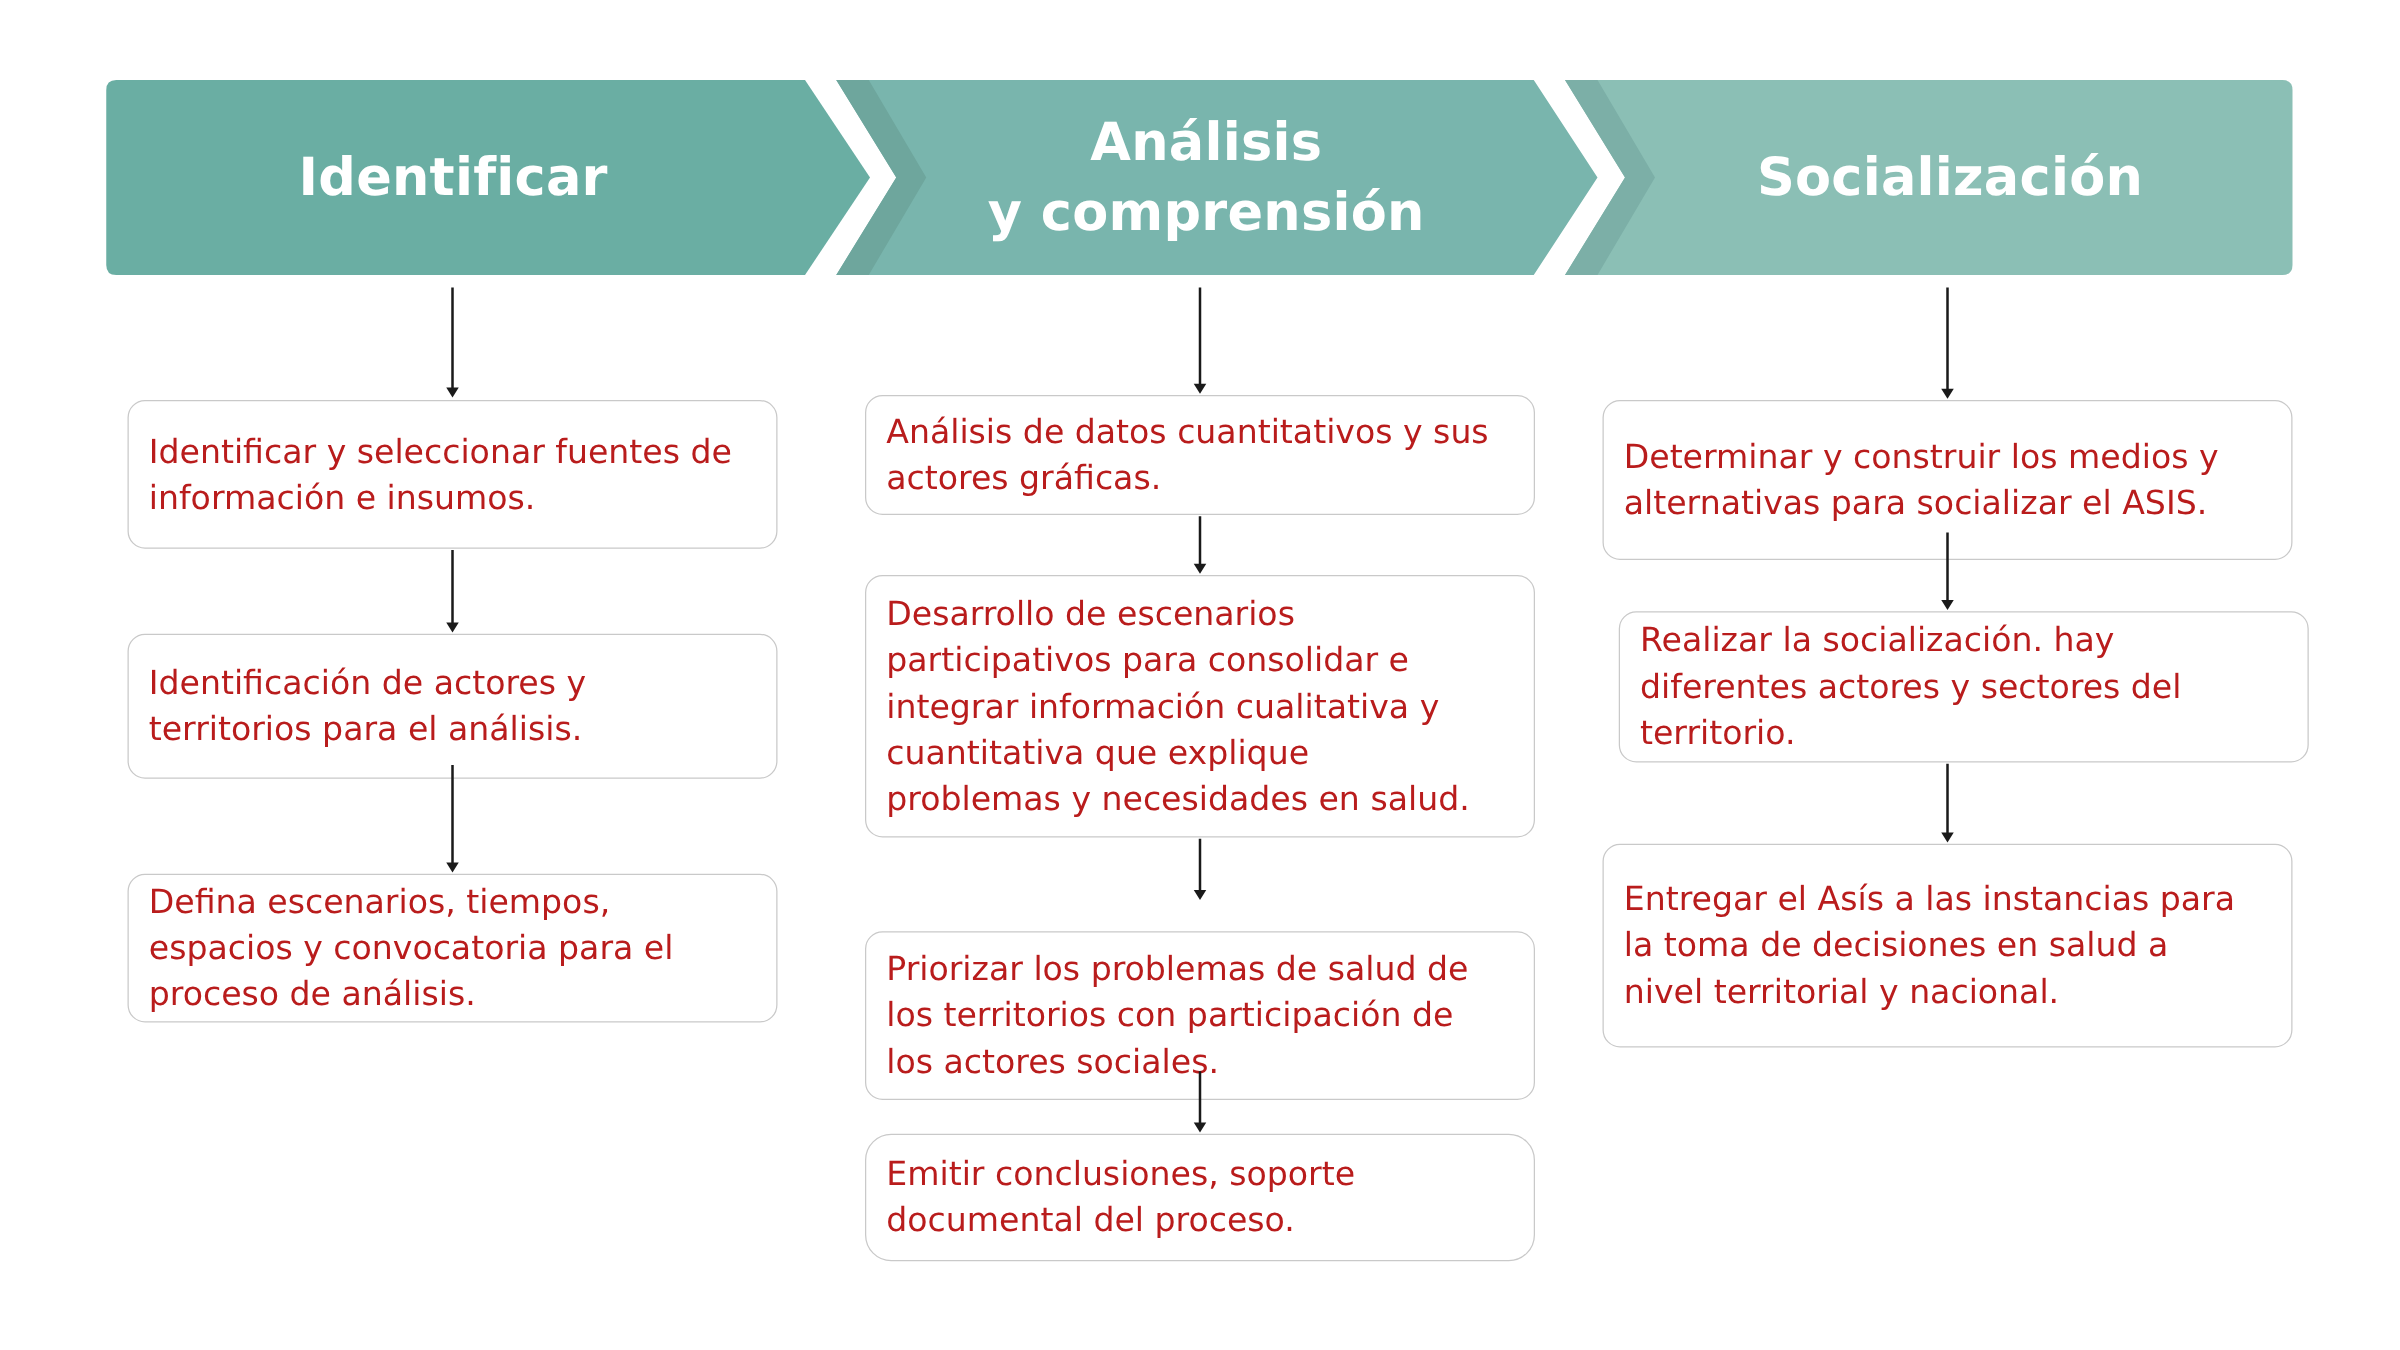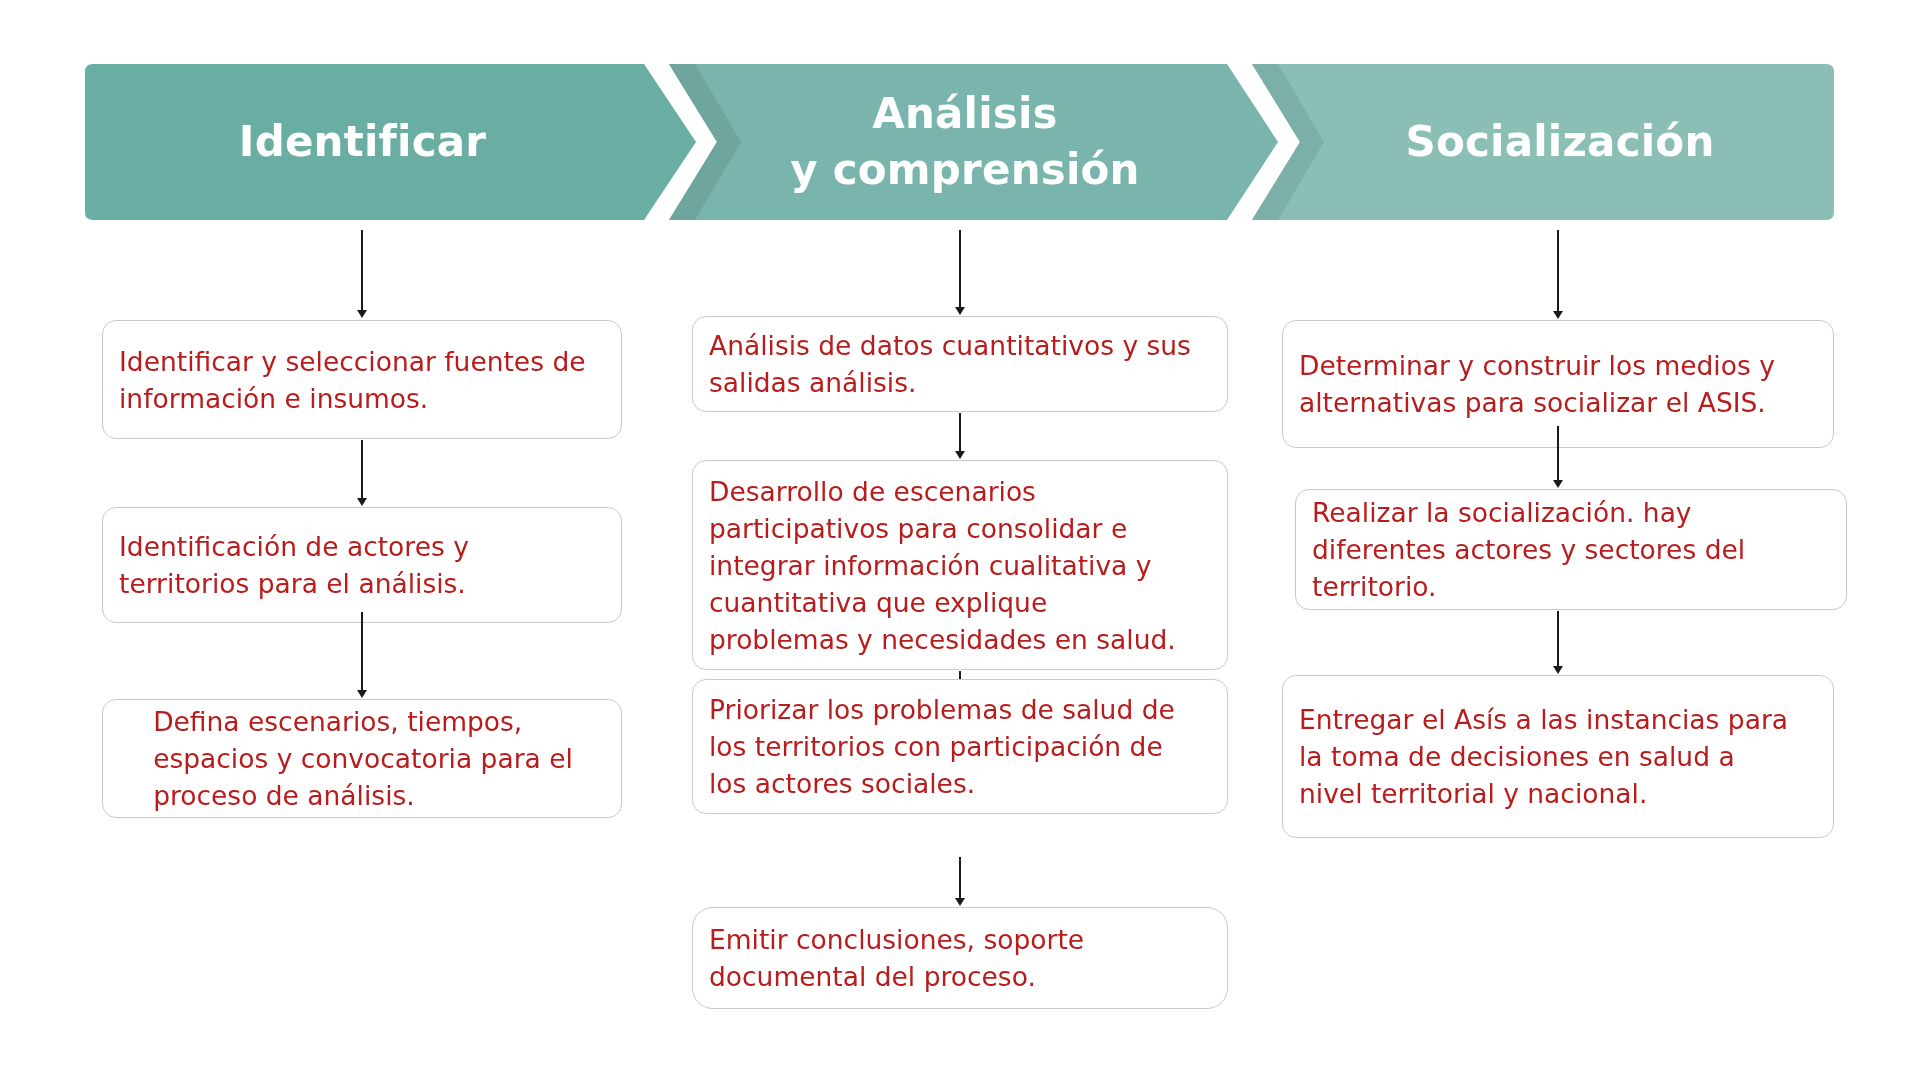--- a/index.html
+++ b/index.html
@@ -59,50 +59,50 @@
     <div class="head"></div>
   </div>
 <div class="box" style="left:102px; top:507px; width:520px; height:116px;">
   <span>Identificación de actores y
 territorios para el análisis.</span>
 </div>
 <div class="arrow" style="left:356px; top:612px; height:86px;">
     <div class="shaft"></div>
     <div class="head"></div>
   </div>
-<div class="box" style="left:102px; top:699px; width:520px; height:119px;justify-content:center;">
+<div class="box" style="left:102px; top:699px; width:520px; height:119px;">
   <span>Defina escenarios, tiempos,
 espacios y convocatoria para el
 proceso de análisis.</span>
 </div>
 
 <div class="arrow" style="left:954px; top:230px; height:85px;">
     <div class="shaft"></div>
     <div class="head"></div>
   </div>
 <div class="box" style="left:692px; top:316px; width:536px; height:96px;">
   <span>Análisis de datos cuantitativos y sus
-salidas análisis.</span>
+actores gráficas.</span>
 </div>
 <div class="arrow" style="left:954px; top:413px; height:46px;">
     <div class="shaft"></div>
     <div class="head"></div>
   </div>
 <div class="box" style="left:692px; top:460px; width:536px; height:210px;">
   <span>Desarrollo de escenarios
 participativos para consolidar e
 integrar información cualitativa y
 cuantitativa que explique
 problemas y necesidades en salud.</span>
 </div>
 <div class="arrow" style="left:954px; top:671px; height:49px;">
     <div class="shaft"></div>
     <div class="head"></div>
   </div>
-<div class="box" style="left:692px; top:679px; width:536px; height:135px;">
+<div class="box" style="left:692px; top:745px; width:536px; height:135px;">
   <span>Priorizar los problemas de salud de
 los territorios con participación de
 los actores sociales.</span>
 </div>
 <div class="arrow" style="left:954px; top:857px; height:49px;">
     <div class="shaft"></div>
     <div class="head"></div>
   </div>
 <div class="box" style="left:692px; top:907px; width:536px; height:102px;border-radius:21px;">
   <span>Emitir conclusiones, soporte

